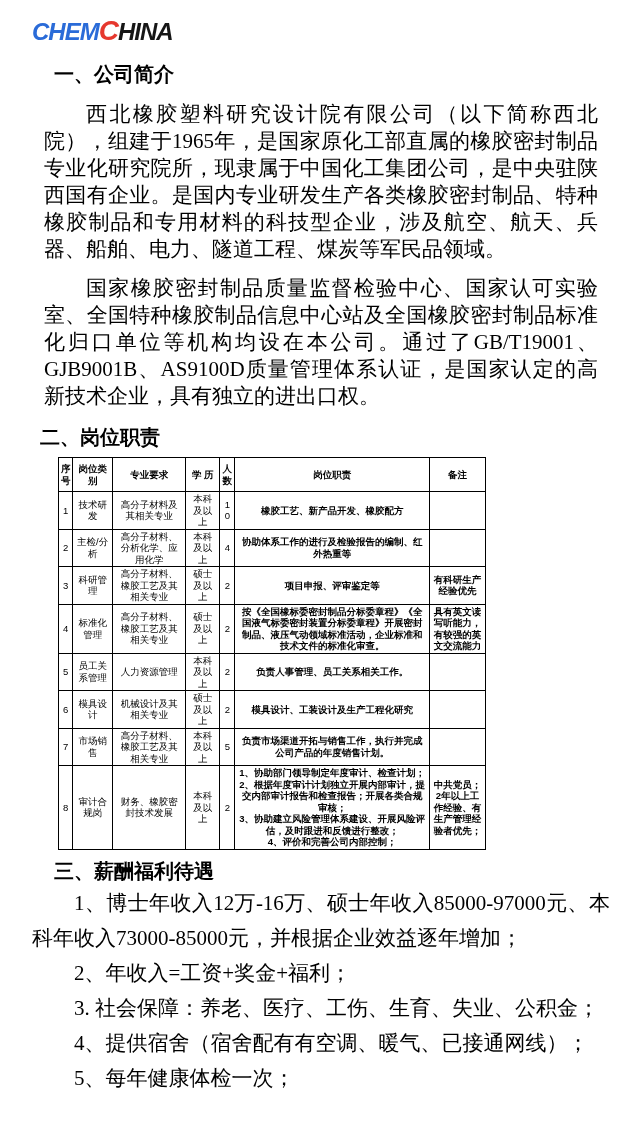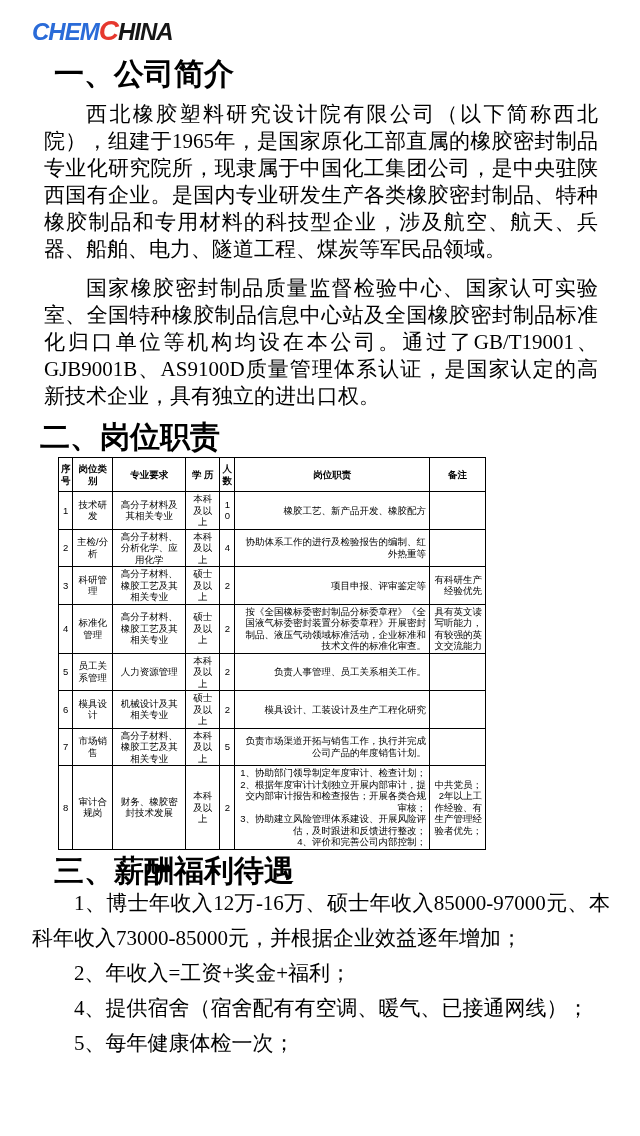--- a/index.html
+++ b/index.html
@@ -16,21 +16,21 @@
     font-family:"Liberation Sans","DejaVu Sans",sans-serif;
     font-weight:bold;font-style:italic;font-size:24px;letter-spacing:-1px;line-height:26px;
   }
   .logo .chem{color:#2a6bd8;}
   .logo .redc{color:#e6382e;font-size:28px;}
   .logo .hina{color:#161616;}
 
   
   .sec-title{
     font-family:"Liberation Sans","DejaVu Sans",sans-serif;
-    font-size:30px;font-weight:bold;margin:0;line-height:30px;text-indent:22px;
+    font-size:20px;font-weight:bold;margin:0;line-height:30px;text-indent:22px;
   }
   .sec-title.small-indent{text-indent:8px;}
 
   
   .body-p{
     font-size:21px;line-height:27px;margin:12px;
     text-align:justify;text-align-last:left;text-indent:2em;
   }
 
   
@@ -38,21 +38,21 @@
     border-collapse:collapse;table-layout:fixed;width:428px;margin:5px 0 6px 26px;
     font-family:"Liberation Sans","DejaVu Sans",sans-serif;
     font-size:9.5px;line-height:11.5px;
   }
   table.jobs th,table.jobs td{
     border:1px solid #000;padding:1px 3px;vertical-align:middle;
     white-space:pre-line;word-break:break-all;overflow:hidden;
   }
   table.jobs th{text-align:center;font-weight:bold;padding:5px 2px;}
   table.jobs td.c{text-align:center;}
-  table.jobs td.l{text-align:right;}
+  table.jobs td.l{text-align:center;font-weight:bold;}
 
   
   .benefit-p{font-size:21px;line-height:35px;margin:0;text-indent:2em;text-align:justify;text-align-last:left;}
 </style>
 </head>
 <body>
 
 <div class="page">
   <div class="content">
 
@@ -162,17 +162,18 @@
 4、评价和完善公司内部控制；</td>
             <td class="l">中共党员；
 2年以上工作经验、有生产管理经验者优先；</td>
           </tr>
         </tbody>
       </table>
 
     <h2 class="sec-title">三、薪酬福利待遇</h2>
     <p class="benefit-p">1、博士年收入12万-16万、硕士年收入85000-97000元、本科年收入73000-85000元，并根据企业效益逐年增加；</p>
     <p class="benefit-p">2、年收入=工资+奖金+福利；</p>
+    <p class="benefit-p">3. 社会保障：养老、医疗、工伤、生育、失业、公积金；</p>
     <p class="benefit-p">4、提供宿舍（宿舍配有有空调、暖气、已接通网线）；</p>
     <p class="benefit-p">5、每年健康体检一次；</p>
 
   </div>
 </div>
 
 </body></html>

